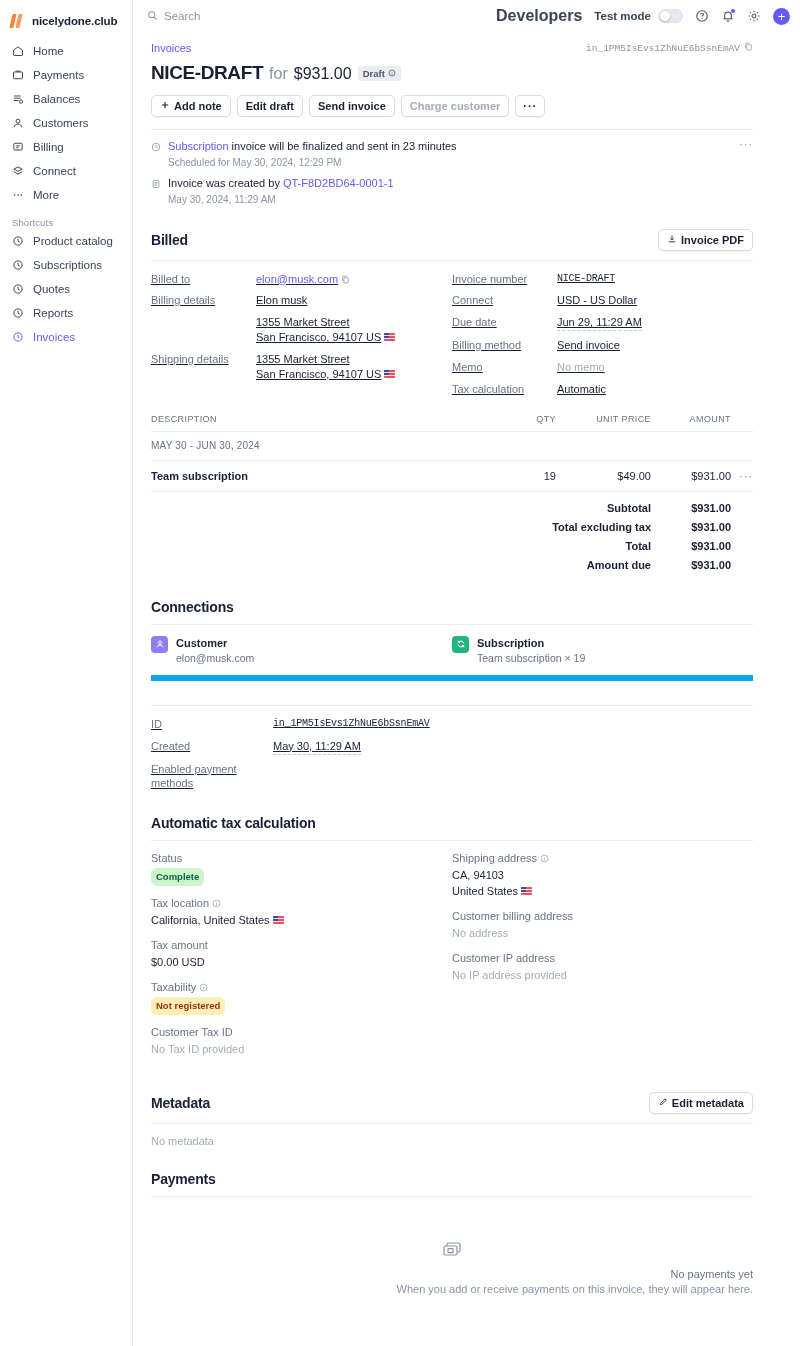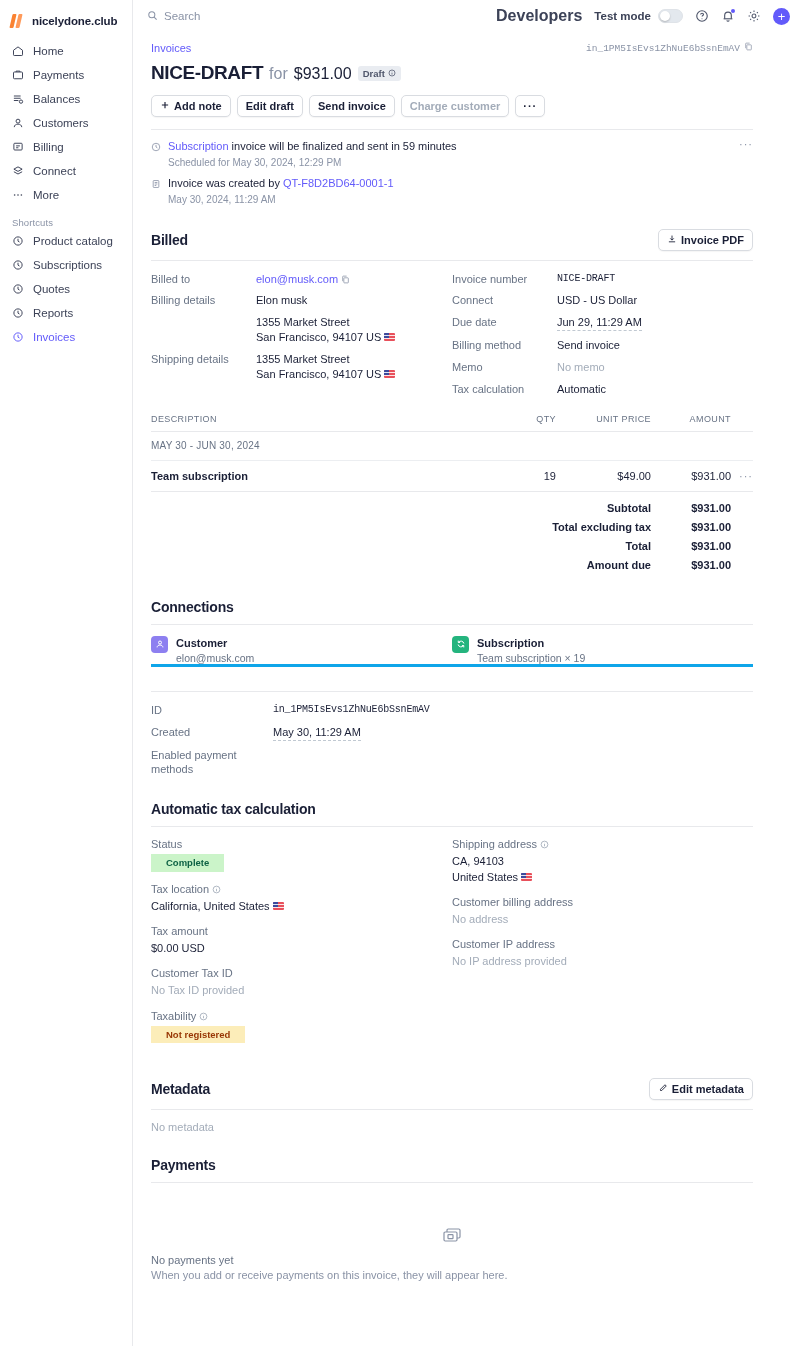--- a/index.html
+++ b/index.html
@@ -118,21 +118,21 @@
   .notice-more { position: absolute; right: 0; top: 8px; color: #8a93a6; cursor: pointer; letter-spacing: 1px; font-size: 11px; }
 
   
   .section { margin-top: 24px; }
   .sec-head { display: flex; align-items: center; justify-content: space-between; padding-bottom: 9px; }
   .sec-title { font-size: 14px; font-weight: 700; color: #1a1f36; letter-spacing: -.2px; }
   .sec-rule { height: 1px; background: #e8e9ec; }
 
   .kv-grid { display: flex; gap: 0; padding-top: 11px; }
   .kv-col { flex: 1; min-width: 0; }
-  .kv-row { display: flex; margin-bottom: 7px; font-size: 11px; line-height: 1.35; }
+  .kv-row { display: flex; margin-bottom: 7px; font-size: 11px; line-height: 1.35; text-decoration: underline; }
   .kv-k { width: 105px; min-width: 105px; color: #687385; }
   .kv-v { color: #1a1f36; }
   .kv-v.muted { color: #a3acb9; }
   .kv-v.mono { font-family: "Liberation Mono", monospace; font-size: 10px; letter-spacing: -.2px; }
   .kv-v.underline { border-bottom: 1px dashed #c1c9d2; cursor: help; display: inline-block; }
   .kv-v a { color: #625afa; text-decoration: none; cursor: pointer; }
   .copy-ic { display: inline-block; width: 9px; height: 9px; vertical-align: -1px; margin-left: 3px; color: #8a93a6; cursor: pointer; }
   .copy-ic svg { width: 9px; height: 9px; display: block; }
   .flag { display: inline-block; width: 11px; height: 8px; vertical-align: 0px; margin-left: 3px; border-radius: 1px; position: relative; overflow: hidden; background: #e8505b; }
   .flag::before { content:""; position:absolute; left:0; top:0; width:5px; height:5px; background:#3b4a9e; }
@@ -153,36 +153,36 @@
   .item-row { display: flex; align-items: center; font-size: 11px; padding: 9px 0; border-bottom: 1px solid #e8e9ec; }
   .item-row .c-desc { font-weight: 600; color: #1a1f36; }
   .totals { padding-top: 7px; }
   .total-row { display: flex; font-size: 11px; padding: 3.5px 0; }
   .total-row .c-desc { flex: 1; }
   .total-row .lbl { width: 165px; text-align: right; color: #1a1f36; font-weight: 600; }
   .total-row .val { width: 80px; text-align: right; color: #1a1f36; font-weight: 600; }
   .total-row .pad { width: 22px; }
 
   
-  .conn-grid { display: flex; padding-top: 11px; border-bottom: 3px solid #0ea5e9; }
+  .conn-grid { display: flex; padding-top: 11px; padding-bottom: 11px; border-bottom: 6px solid #0ea5e9; }
   .conn { flex: 1; display: flex; gap: 8px; align-items: flex-start; cursor: pointer; }
   .conn-ico { width: 17px; height: 17px; border-radius: 4px; display: flex; align-items: center; justify-content: center; flex: none; }
   .conn-ico svg { width: 10px; height: 10px; color: #fff; display: block; }
   .conn-t { font-size: 11px; font-weight: 600; color: #1a1f36; line-height: 1.3; }
   .conn-s { font-size: 10.5px; color: #687385; margin-top: 2px; }
 
   
-  .empty { text-align: left; padding: 42px 0 46px 0; }
+  .empty { text-align: right; padding: 42px 0 46px 0; }
   .empty-ico { width: 20px; height: 20px; margin: 0 auto 9px auto; color: #8a93a6; }
   .empty-ico svg { width: 20px; height: 20px; display: block; }
   .empty-t { font-size: 11px; color: #687385; }
   .empty-s { font-size: 11px; color: #8a93a6; margin-top: 3px; }
   .empty-line { font-size: 11px; color: #a3acb9; padding-top: 11px; }
 
-  .pill { display: inline-block; border-radius: 0; padding: 2px 15px; font-size: 9.5px; font-weight: 600; }
+  .pill { display: inline-block; border-radius: 6px; padding: 2px 5px; font-size: 9.5px; font-weight: 600; }
   .pill.green { background: #cbf4c9; color: #0e6245; }
   .pill.orange { background: #fcedb9; color: #983705; }
   .info-ic { display: inline-block; width: 9px; height: 9px; color: #a3acb9; vertical-align: -1px; margin-left: 3px; }
   .info-ic svg { width: 9px; height: 9px; display: block; }
 
   .tax-grid { display: flex; padding-top: 11px; }
   .tax-col { flex: 1; }
   .tax-f { margin-bottom: 11px; }
   .tax-k { font-size: 11px; color: #687385; margin-bottom: 4px; }
   .tax-v { font-size: 11px; color: #1a1f36; line-height: 1.4; }
@@ -410,21 +410,21 @@
       <div class="notices">
         <div class="notice-more">···</div>
         <div class="notice">
           <span class="nico">
               <svg viewBox="0 0 16 16" fill="none" stroke="currentColor" stroke-width="1.3">
                 <circle cx="8" cy="8" r="6"></circle>
                 <path d="M8 4.6V8l2.2 1.4"></path>
               </svg>
             </span>
           <div>
-            <div class="notice-main"><span class="lnk">Subscription</span><span> invoice will be finalized and sent in 59 minutes</span></div>
+            <div class="notice-main"><span class="lnk">Subscription</span><span> invoice will be finalized and sent in 23 minutes</span></div>
             <div class="notice-sub">Scheduled for May 30, 2024, 12:29 PM</div>
           </div>
         </div>
         <div class="notice">
           <span class="nico">
               <svg viewBox="0 0 16 16" fill="none" stroke="currentColor" stroke-width="1.3">
                 <rect x="3.5" y="2.5" width="9" height="11" rx="1"></rect>
                 <path d="M5.8 5.6h4.4M5.8 8h4.4M5.8 10.4h2.6"></path>
               </svg>
             </span>
@@ -617,29 +617,29 @@
                       <circle cx="8" cy="8" r="6"></circle>
                       <path d="M8 7.2v4M8 5.1v.6"></path>
                     </svg></span></div>
               <div class="tax-v"><span>California, United States</span><span class="flag"></span></div>
             </div>
             <div class="tax-f">
               <div class="tax-k">Tax amount</div>
               <div class="tax-v">$0.00 USD</div>
             </div>
             <div class="tax-f">
-              <div class="tax-k">Customer Tax ID</div>
-              <div class="tax-v muted">No Tax ID provided</div>
-            </div>
-            <div class="tax-f">
               <div class="tax-k"><span>Taxability</span><span class="info-ic"><svg viewBox="0 0 16 16" fill="none" stroke="currentColor" stroke-width="1.5">
                       <circle cx="8" cy="8" r="6"></circle>
                       <path d="M8 7.2v4M8 5.1v.6"></path>
                     </svg></span></div>
               <div class="tax-v"><span class="pill orange">Not registered</span></div>
+            </div>
+            <div class="tax-f">
+              <div class="tax-k">Customer Tax ID</div>
+              <div class="tax-v muted">No Tax ID provided</div>
             </div>
           </div>
           <div class="tax-col">
             <div class="tax-f">
               <div class="tax-k"><span>Shipping address</span><span class="info-ic"><svg viewBox="0 0 16 16" fill="none" stroke="currentColor" stroke-width="1.5">
                       <circle cx="8" cy="8" r="6"></circle>
                       <path d="M8 7.2v4M8 5.1v.6"></path>
                     </svg></span></div>
               <div class="tax-v">
                 <span>CA, 94103</span><br>

